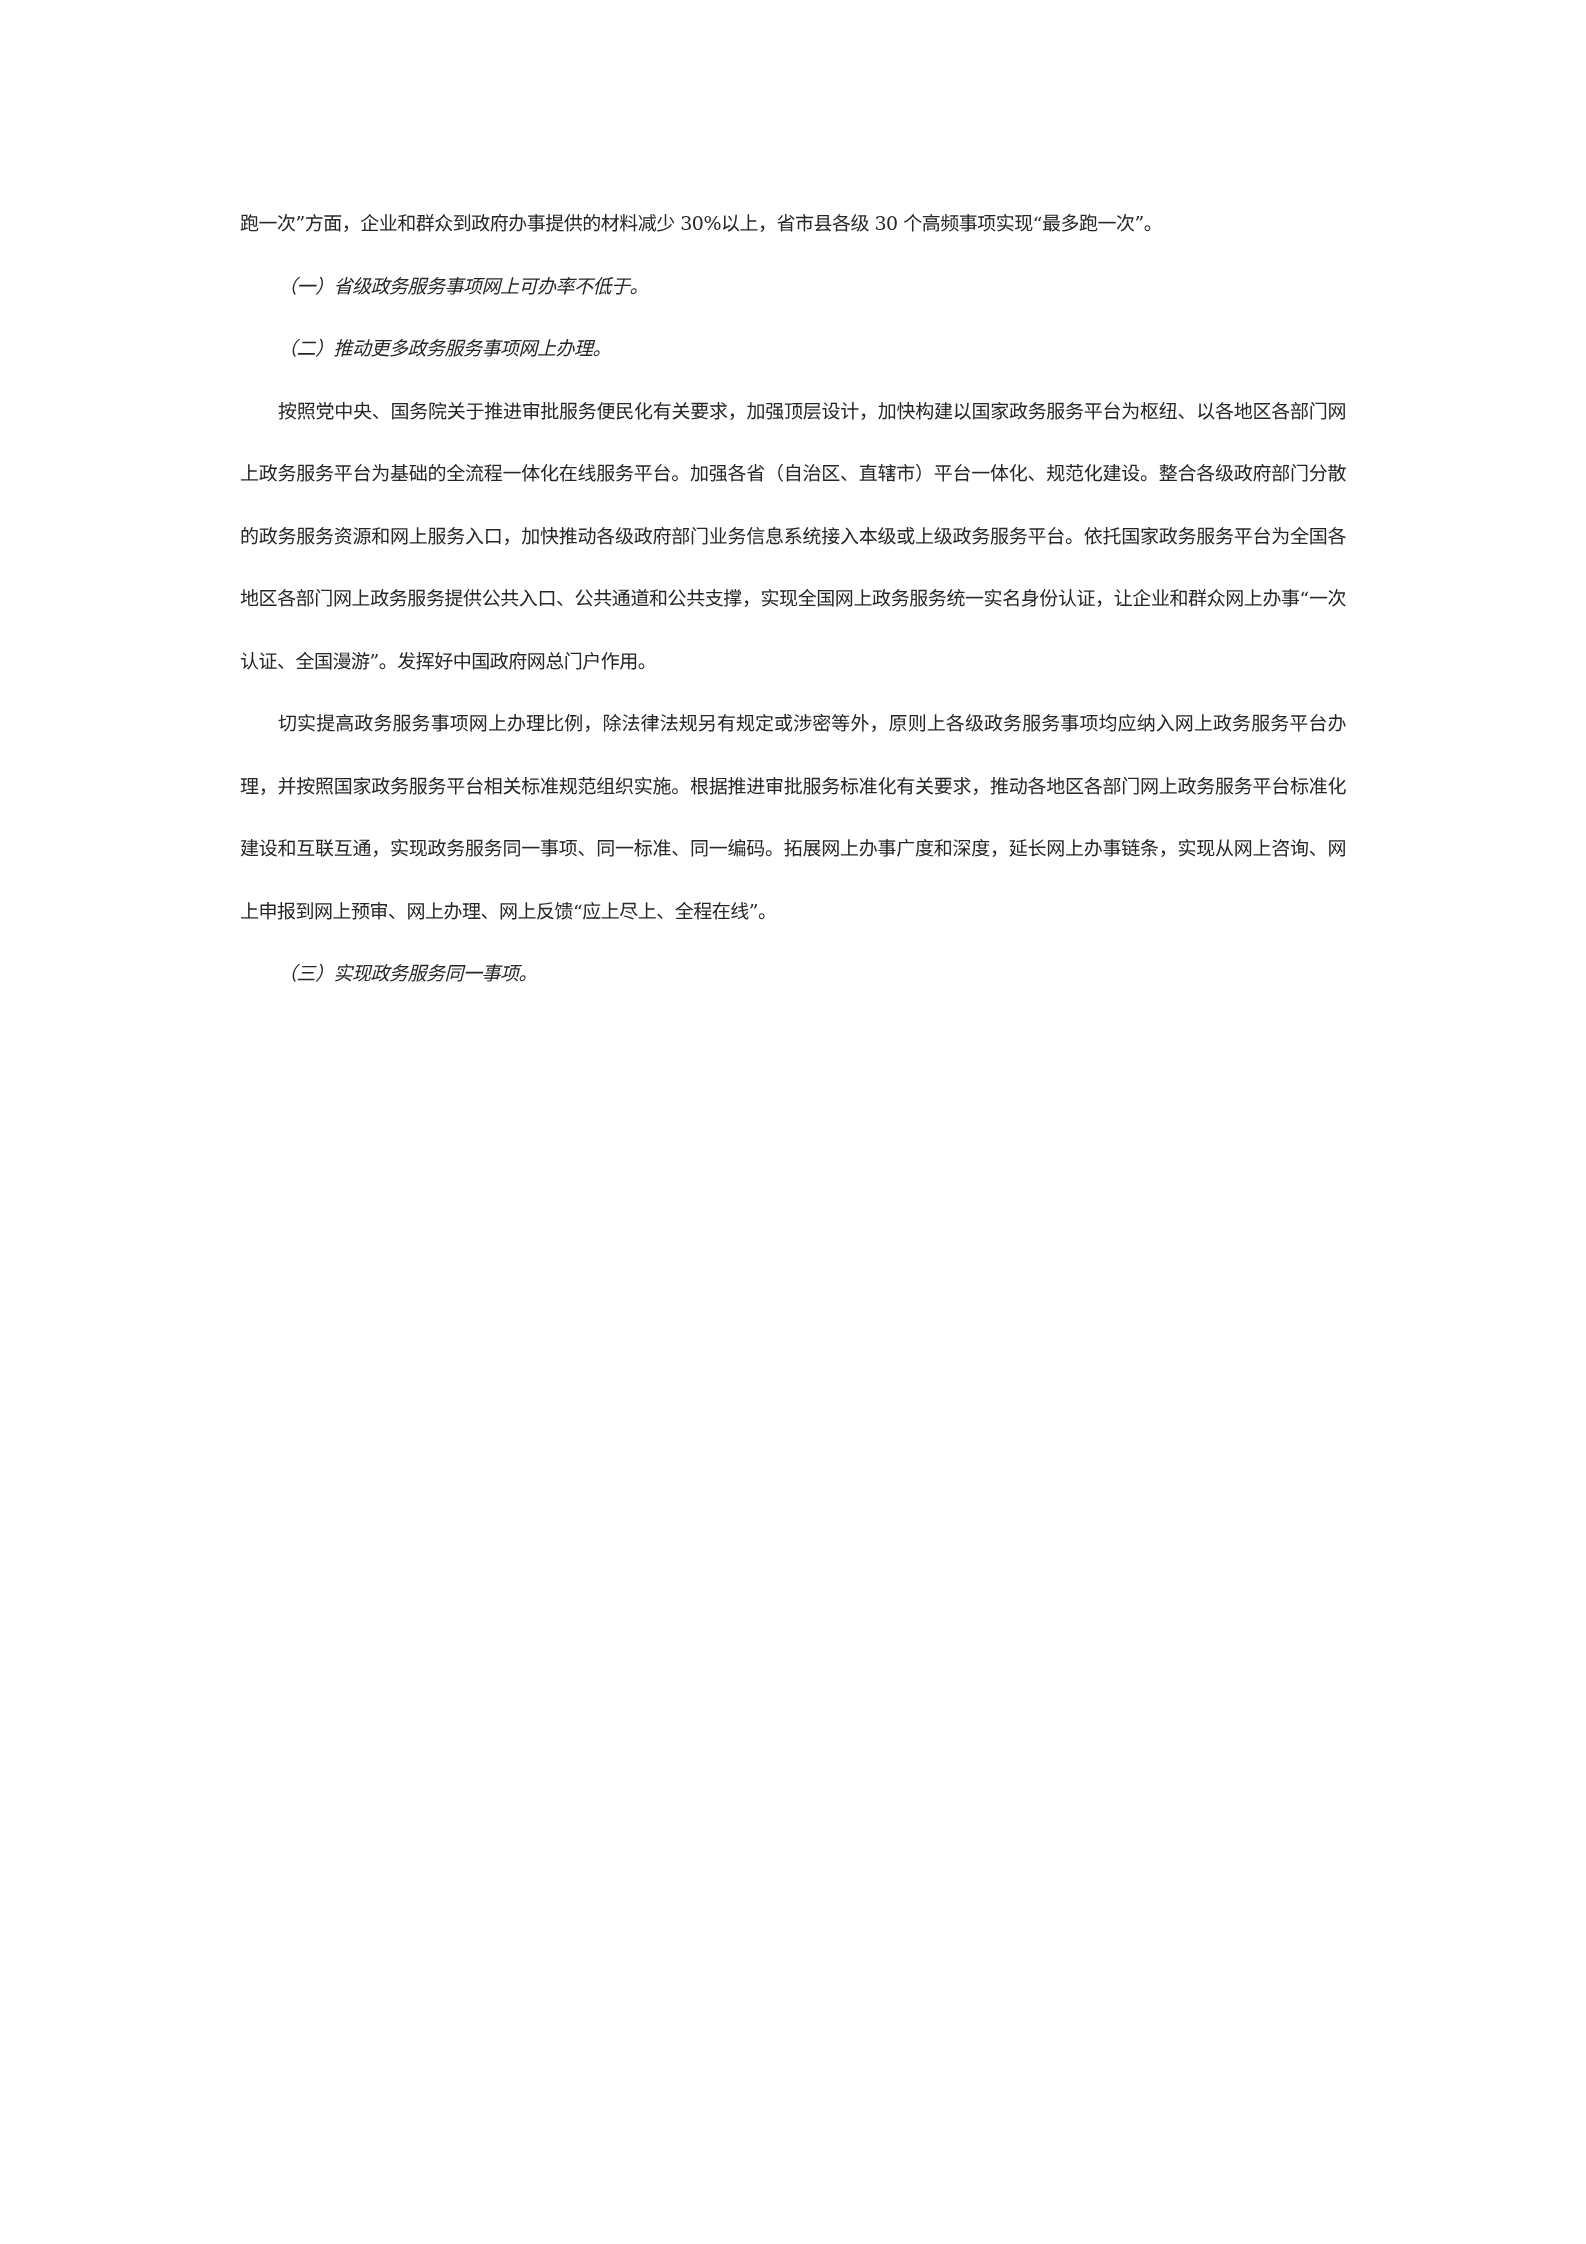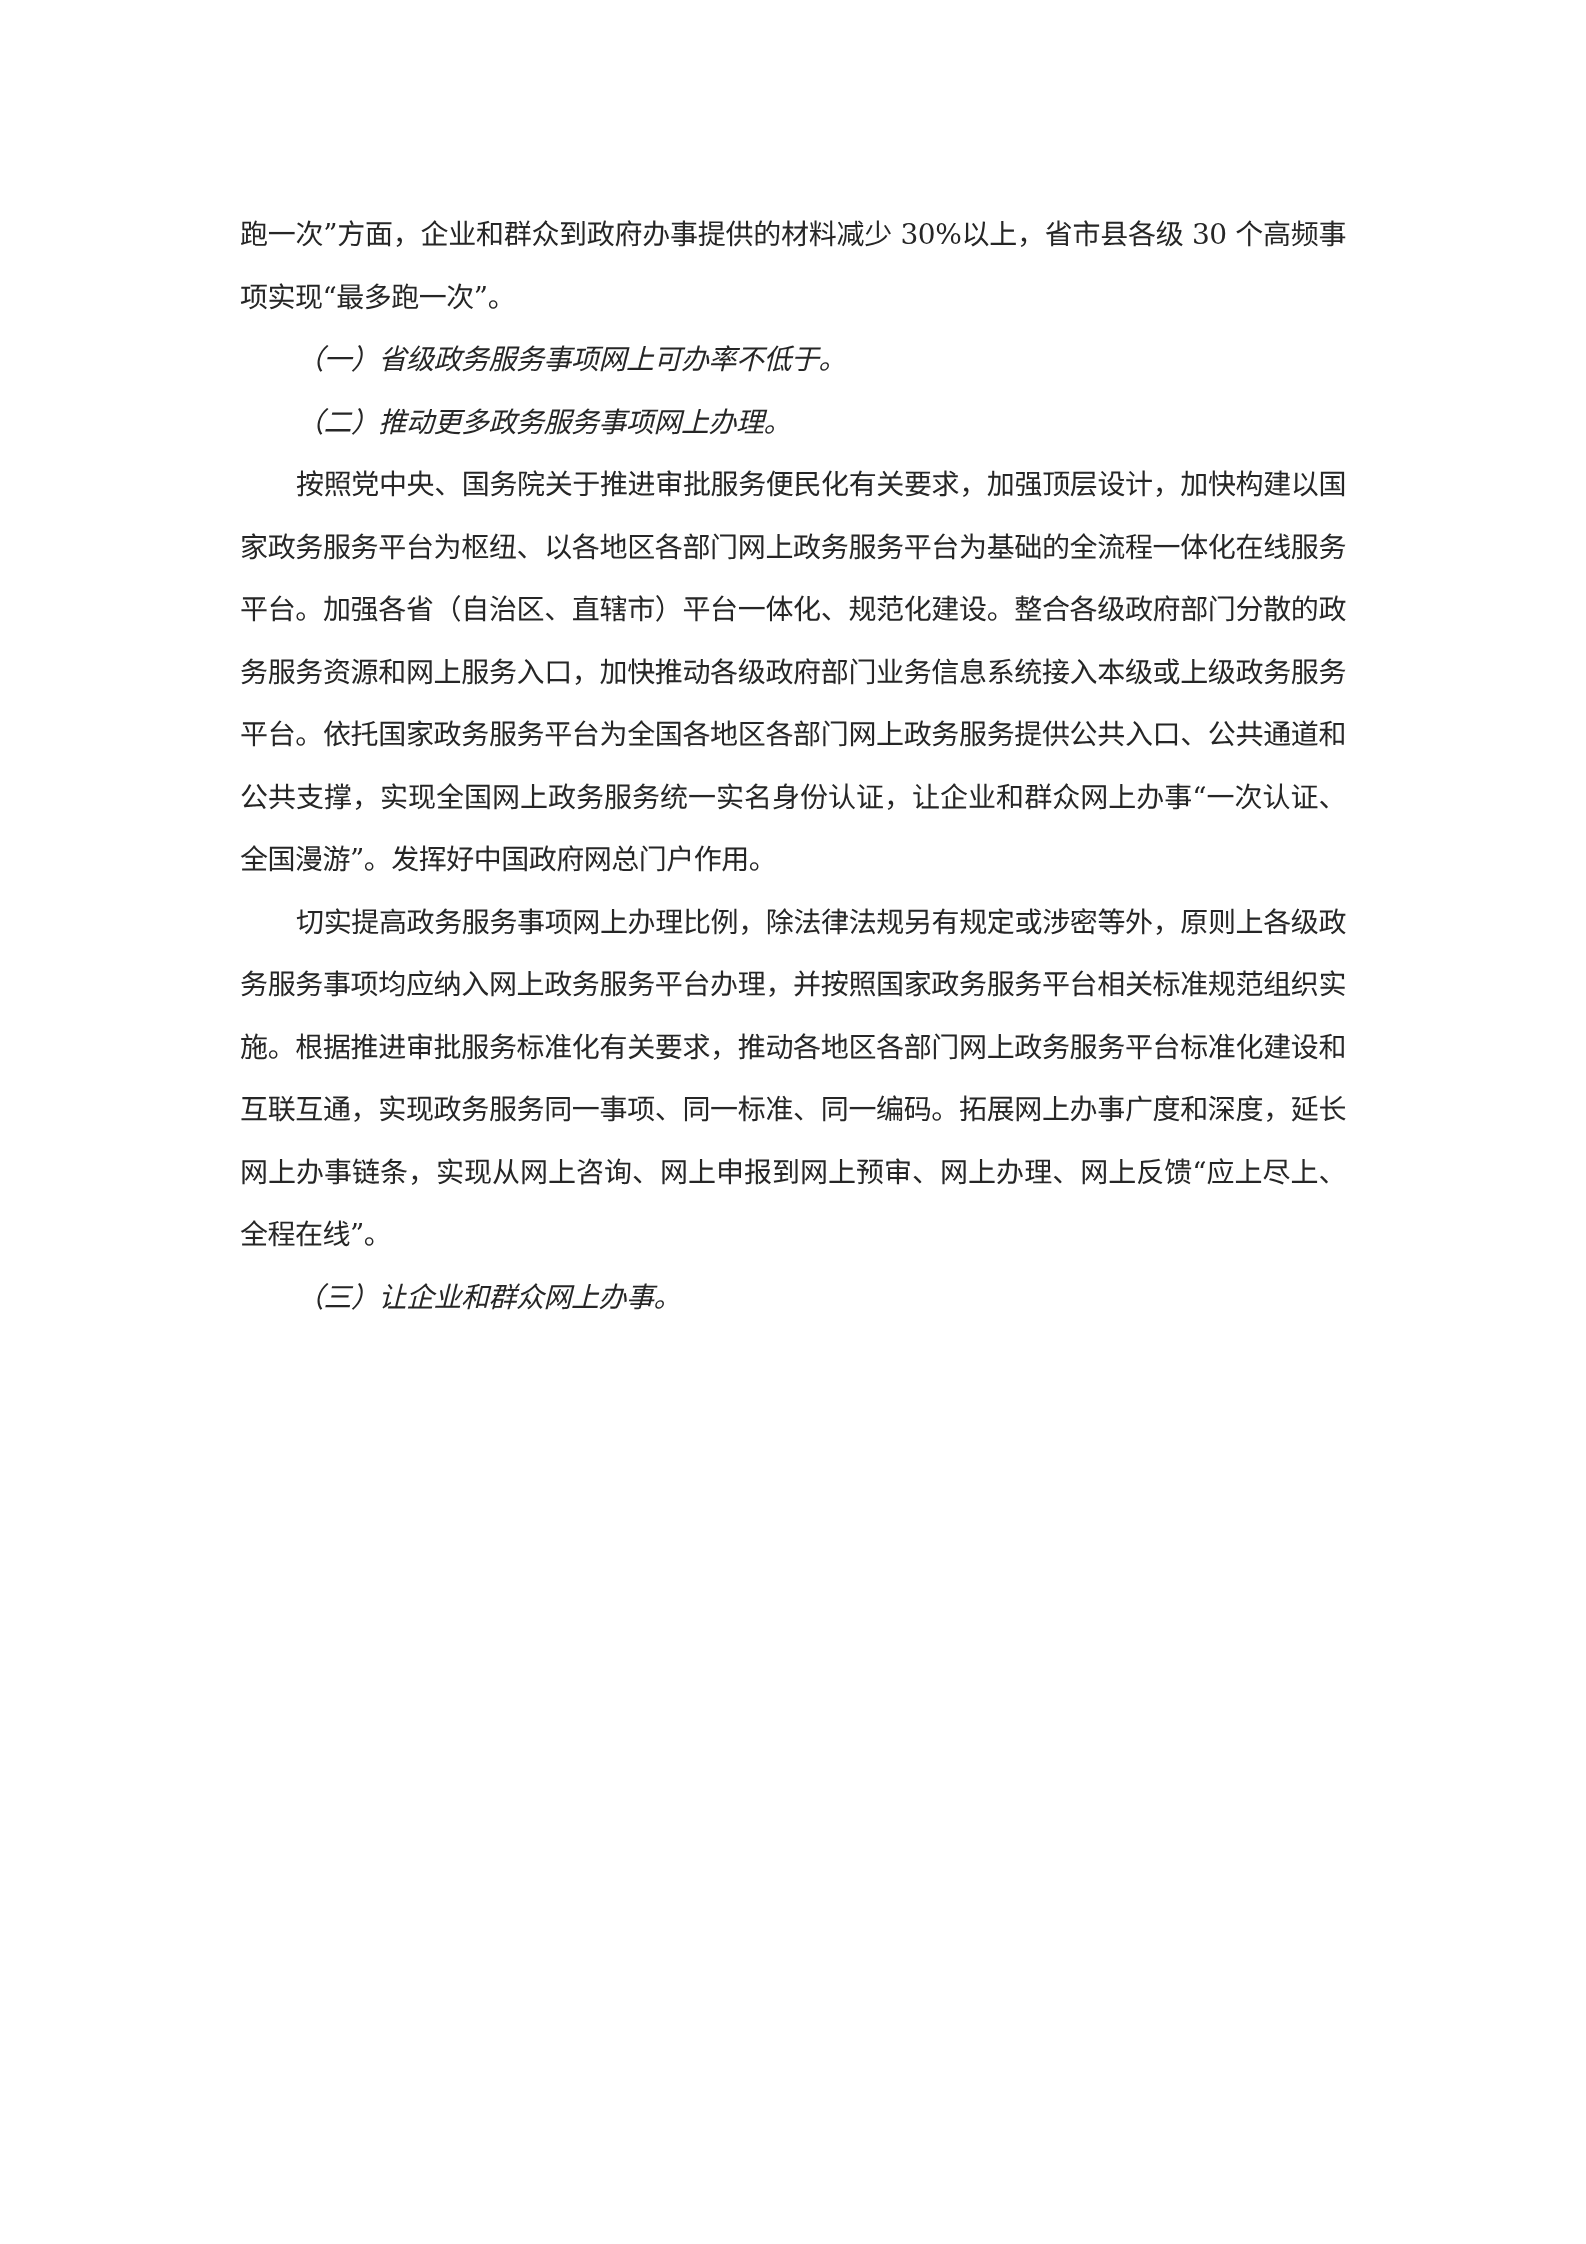--- a/index.html
+++ b/index.html
@@ -10,25 +10,25 @@
   .page {
     position: relative;
     width: 1586px;
     height: 2244px;
     background: #ffffff;
     overflow: hidden;
   }
   .text-area {
     position: absolute;
     left: 240px;
-    top: 204px;
+    top: 192px;
     width: 1106px;
     color: #262626;
     font-family: "DejaVu Serif", "Liberation Serif", serif;
-    font-size: 28px;
+    font-size: 19px;
     line-height: 62.5px;
     letter-spacing: -0.5px;
     text-align: justify;
   }
   p.para {
     margin: 0;
     padding: 0;
     text-indent: 2em;
   }
   p.body-continued {
@@ -47,15 +47,15 @@
 </head>
 <body>
 
 <div class="page">
   <div class="text-area">
       <p class="para body-continued">跑一次”方面，企业和群众到政府办事提供的材料减少 30%以上，省市县各级 30 个高频事项实现“最多跑一次”。</p>
       <p class="para subheading">（一）省级政务服务事项网上可办率不低于。</p>
       <p class="para subheading">（二）推动更多政务服务事项网上办理。</p>
       <p class="para body">按照党中央、国务院关于推进审批服务便民化有关要求，加强顶层设计，加快构建以国家政务服务平台为枢纽、以各地区各部门网上政务服务平台为基础的全流程一体化在线服务平台。加强各省（自治区、直辖市）平台一体化、规范化建设。整合各级政府部门分散的政务服务资源和网上服务入口，加快推动各级政府部门业务信息系统接入本级或上级政务服务平台。依托国家政务服务平台为全国各地区各部门网上政务服务提供公共入口、公共通道和公共支撑，实现全国网上政务服务统一实名身份认证，让企业和群众网上办事“一次认证、全国漫游”。发挥好中国政府网总门户作用。</p>
       <p class="para body">切实提高政务服务事项网上办理比例，除法律法规另有规定或涉密等外，原则上各级政务服务事项均应纳入网上政务服务平台办理，并按照国家政务服务平台相关标准规范组织实施。根据推进审批服务标准化有关要求，推动各地区各部门网上政务服务平台标准化建设和互联互通，实现政务服务同一事项、同一标准、同一编码。拓展网上办事广度和深度，延长网上办事链条，实现从网上咨询、网上申报到网上预审、网上办理、网上反馈“应上尽上、全程在线”。</p>
-      <p class="para subheading">（三）让企业和群众网上办事。</p>
+      <p class="para subheading">（三）实现政务服务同一事项。</p>
     </div>
 </div>
 
 </body></html>

